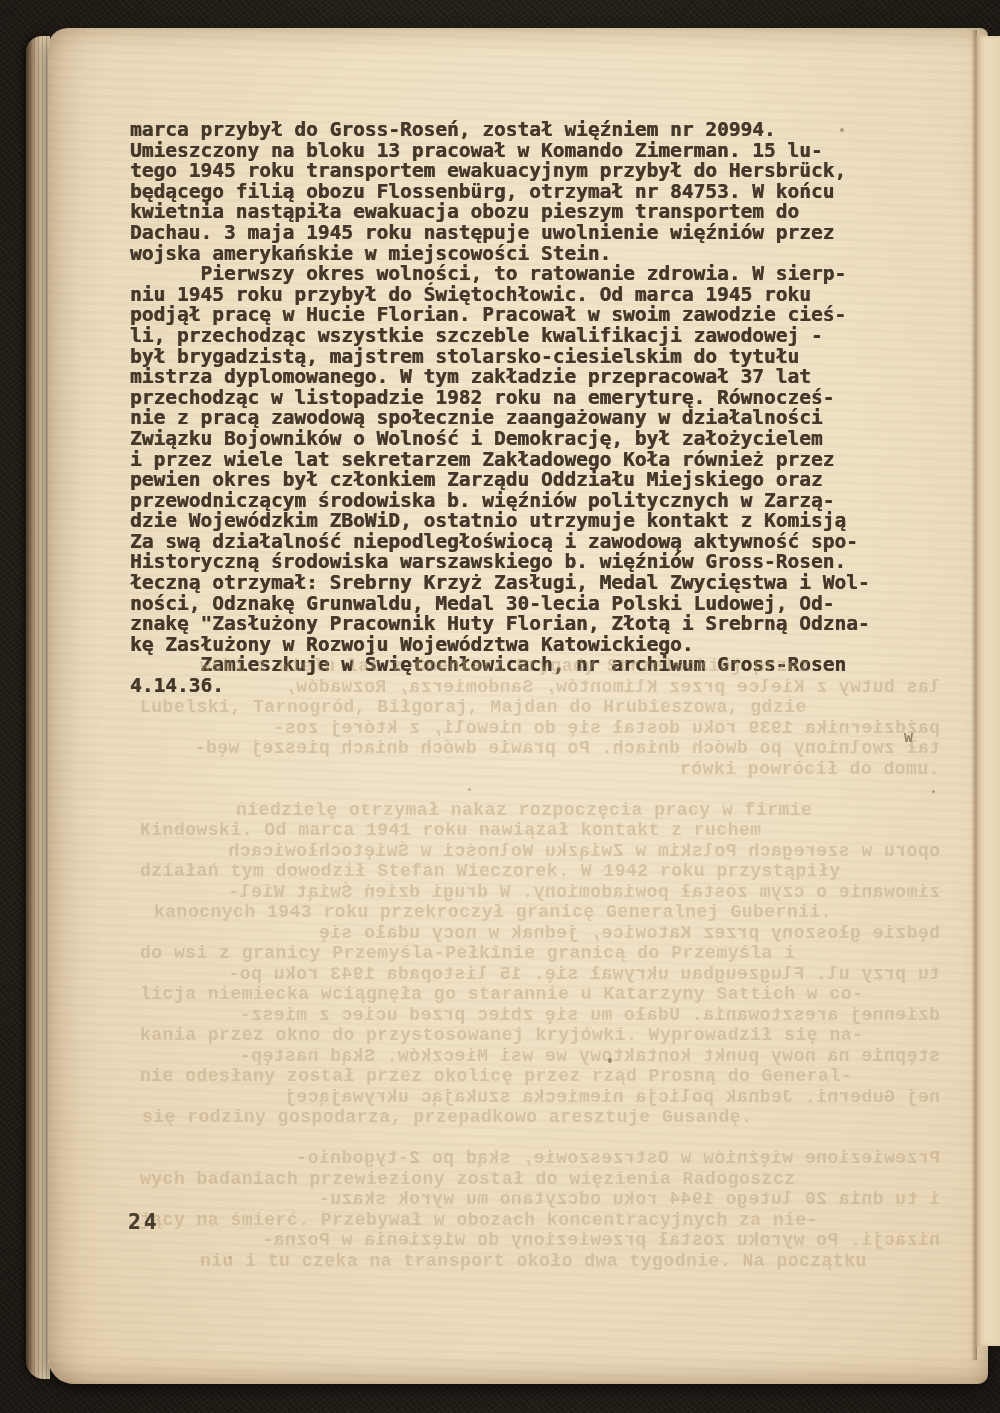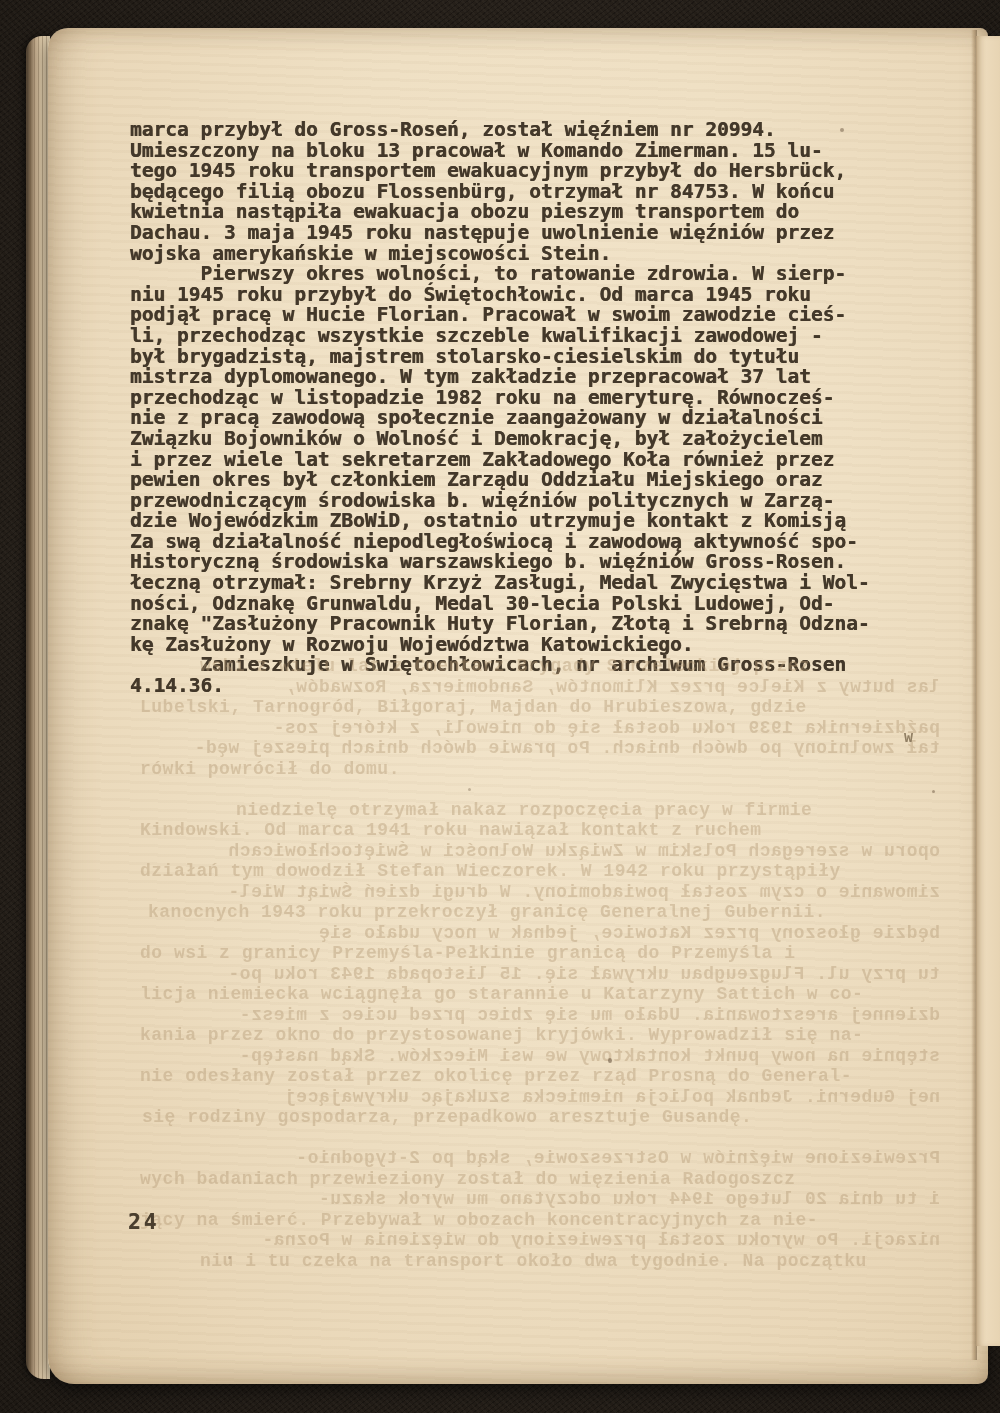--- a/index.html
+++ b/index.html
@@ -119,28 +119,28 @@
         <div class="line">      Zamieszkuje w Świętochłowicach, nr archiwum Gross-Rosen</div>
         <div class="line">4.14.36.</div>
       </div>
 
     <div class="ghost">
         <div class="line" style="margin-left: 60px;">wski z wielu lat z Cmentarz Brygady Strzeleckiej przez</div>
         <div class="line mirrored" style="margin-left: 28px;">las butwy z Kielce przez Klimontów, Sandomierza, Rozwadów,</div>
         <div class="line">Lubelski, Tarnogród, Biłgoraj, Majdan do Hrubieszowa, gdzie</div>
         <div class="line mirrored" style="margin-left: 10px;">października 1939 roku dostał się do niewoli, z której zos-</div>
         <div class="line mirrored">tał zwolniony po dwóch dniach. Po prawie dwóch dniach pieszej węd-</div>
-        <div class="line" style="">rówki powrócił do domu.</div>
+        <div class="line" style="margin-left: 28px; text-align: right;">rówki powrócił do domu.</div>
         <div class="line">&nbsp;</div>
         <div class="line" style="margin-left: 96px;">niedzielę otrzymał nakaz rozpoczęcia pracy w firmie</div>
         <div class="line">Kindowski. Od marca 1941 roku nawiązał kontakt z ruchem</div>
         <div class="line mirrored">oporu w szeregach Polskim w Związku Wolności w Świętochłowicach</div>
         <div class="line">działań tym dowodził Stefan Wieczorek. W 1942 roku przystąpiły</div>
         <div class="line mirrored">zimowanie o czym został powiadomiony. W drugi dzień Świąt Wiel-</div>
-        <div class="line" style="margin-left: 8px;">kanocnych 1943 roku przekroczył granicę Generalnej Gubernii.</div>
+        <div class="line" style="margin-left: 14px;">kanocnych 1943 roku przekroczył granicę Generalnej Gubernii.</div>
         <div class="line mirrored" style="margin-left: 24px;">będzie głoszony przez Katowice, jednak w nocy udało się</div>
         <div class="line">do wsi z granicy Przemyśla-Pełkinie granicą do Przemyśla i</div>
         <div class="line mirrored">tu przy ul. Flugzeugbau ukrywał się. 15 listopada 1943 roku po-</div>
         <div class="line">licja niemiecka wciągnęła go starannie u Katarzyny Sattich w co-</div>
         <div class="line mirrored">dziennej aresztowania. Udało mu się zbiec przed uciec z miesz-</div>
         <div class="line">kania przez okno do przystosowanej kryjówki. Wyprowadził się na-</div>
         <div class="line mirrored">stępnie na nowy punkt kontaktowy we wsi Mieczków. Skąd następ-</div>
         <div class="line">nie odesłany został przez okolicę przez rząd Prosną do General-</div>
         <div class="line mirrored" style="margin-left: 14px;">nej Guberni. Jednak policja niemiecka szukając ukrywającej</div>
         <div class="line" style="margin-left: 2px;">się rodziny gospodarza, przepadkowo aresztuje Gusandę.</div>

